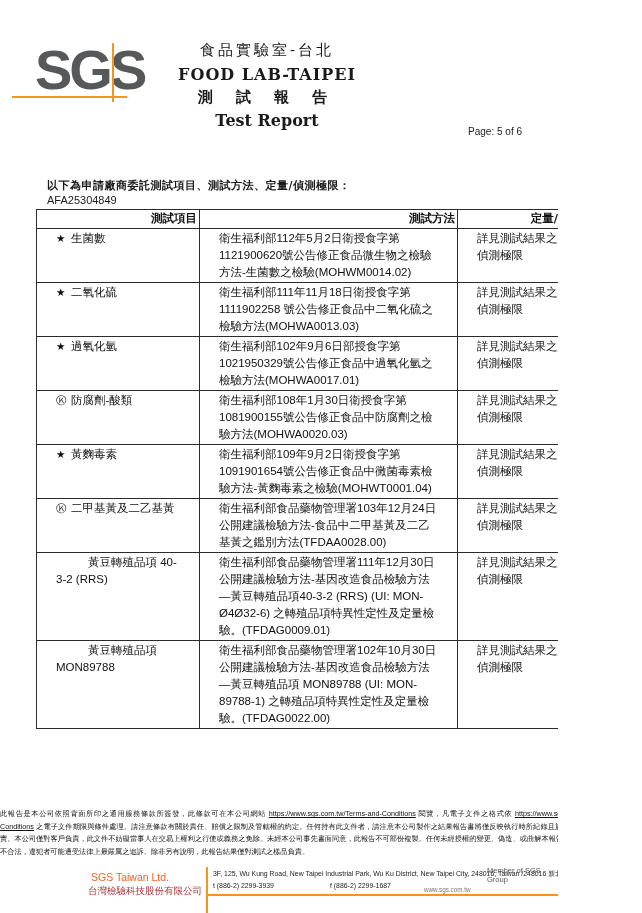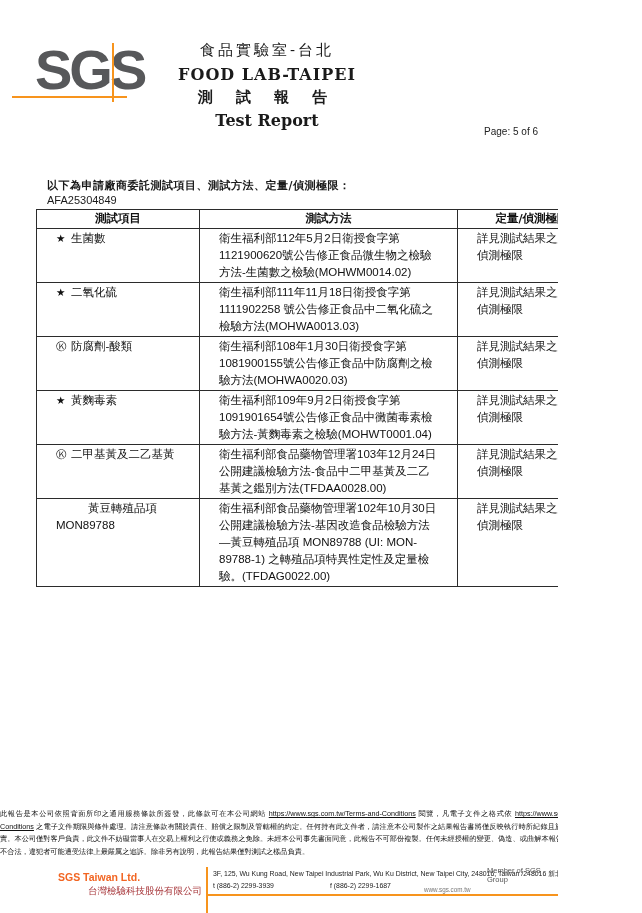--- a/index.html
+++ b/index.html
@@ -13,50 +13,50 @@
   .logo-vline{position:absolute;left:112px;top:43px;width:2px;height:59px;background:#F7941D;}
   .logo-hline{position:absolute;left:12px;top:96px;width:115px;height:2px;background:#F7941D;}
 
   .titles{position:absolute;left:0;top:41px;width:534px;text-align:center;
           font-family:"DejaVu Serif","Liberation Serif",serif;}
   .title-zh{font-size:15px;letter-spacing:3px;margin-bottom:5px;}
   .title-en{font-size:16px;font-weight:bold;letter-spacing:1px;margin-bottom:4px;}
   .report-zh{font-size:15px;font-weight:bold;letter-spacing:9px;margin-bottom:4px;}
   .report-en{font-size:16px;font-weight:bold;}
 
-  .page-num{position:absolute;right:20px;top:126px;font-size:10px;color:#222;}
+  .page-num{position:absolute;right:36px;top:126px;font-size:10px;color:#222;}
 
   
   .intro-line{position:absolute;left:47px;top:178px;font-size:11px;font-weight:bold;
               font-family:"DejaVu Serif","Liberation Serif",serif;letter-spacing:.5px;}
   .report-no{position:absolute;left:47px;top:194px;font-size:11px;}
 
   
   table.test-table{position:absolute;left:36px;top:209px;width:570px;
                    border-collapse:collapse;table-layout:fixed;}
   .test-table col.c1{width:163px;} .test-table col.c2{width:258px;} .test-table col.c3{width:149px;}
   .test-table th,.test-table td{border:1px solid #2b2b2b;vertical-align:top;
                    padding:1px 19px;font-size:11.5px;line-height:17px;color:#111;}
-  .test-table th{font-weight:bold;text-align:center;height:18px;padding:0 2px;
+  .test-table th{font-weight:bold;text-align:right;height:18px;padding:0 2px;
                  font-family:"DejaVu Serif","Liberation Serif",serif;}
   .item-cell{padding-left:4px;}
   .marker{display:inline-block;width:15px;font-size:10.5px;}
   .indent .item-label{padding-left:17px;}
   .limit-cell{font-size:10.5px;text-align:left;padding:2px 2px 0 2px;line-height:15px;}
   tr.h18{height:18px;} tr.h45{height:45px;} tr.h50{height:50px;} tr.h51{height:51px;}
   tr.h54{height:54px;} tr.h62{height:62px;} tr.h66{height:66px;} tr.h76{height:76px;}
 
   
   .legal{position:absolute;left:0;top:808px;width:628px;font-size:7.2px;
          line-height:12.6px;text-align:justify;color:#111;}
   .legal .url{text-decoration:underline;}
 
   
-  .f-company-en{position:absolute;left:58px;top:871px;width:144px;text-align:left;
-                font-size:10.5px;font-weight:bold;color:#F26522;}
+  .f-company-en{position:absolute;left:58px;top:871px;width:144px;text-align:center;
+                font-size:10.5px;font-weight:normal;color:#F26522;}
   .f-company-zh{position:absolute;left:58px;top:885px;width:144px;text-align:right;
                 font-size:9.5px;color:#A63438;font-family:"DejaVu Serif","Liberation Serif",serif;}
   .f-vline{position:absolute;left:206px;top:867px;width:2px;height:46px;background:#F7941D;}
   .f-address{position:absolute;left:213px;top:869px;font-size:6.9px;white-space:nowrap;color:#222;}
   .f-tel{position:absolute;left:213px;top:882px;font-size:6.9px;color:#222;}
   .f-fax{position:absolute;left:330px;top:882px;font-size:6.9px;color:#222;}
   .f-web{position:absolute;left:424px;top:886px;font-size:6.3px;color:#777;}
   .f-hline{position:absolute;left:206px;top:894px;width:436px;height:2px;background:#F7941D;}
   .f-member{position:absolute;left:487px;top:866px;font-size:7.5px;color:#555;}
 </style>
@@ -99,40 +99,50 @@
       <td class="method-cell">衛生福利部112年5月2日衛授食字第 1121900620號公告修正食品微生物之檢驗方法-生菌數之檢驗(MOHWM0014.02)</td>
       <td class="limit-cell">詳見測試結果之定量/偵測極限</td>
     </tr>
 
     <tr class="h54">
       <td class="item-cell"><span class="marker">★</span><span class="item-label">二氧化硫</span></td>
       <td class="method-cell">衛生福利部111年11月18日衛授食字第1111902258 號公告修正食品中二氧化硫之檢驗方法(MOHWA0013.03)</td>
       <td class="limit-cell">詳見測試結果之定量/偵測極限</td>
     </tr>
 
+    <tr class="h50">
+      <td class="item-cell"><span class="marker">★</span><span class="item-label">過氧化氫</span></td>
+      <td class="method-cell">衛生福利部102年9月6日部授食字第1021950329號公告修正食品中過氧化氫之檢驗方法(MOHWA0017.01)</td>
+      <td class="limit-cell">詳見測試結果之定量/偵測極限</td>
+    </tr>
 
     <tr class="h50">
       <td class="item-cell"><span class="marker">Ⓚ</span><span class="item-label">防腐劑-酸類</span></td>
       <td class="method-cell">衛生福利部108年1月30日衛授食字第1081900155號公告修正食品中防腐劑之檢驗方法(MOHWA0020.03)</td>
       <td class="limit-cell">詳見測試結果之定量/偵測極限</td>
     </tr>
 
     <tr class="h50">
       <td class="item-cell"><span class="marker">★</span><span class="item-label">黃麴毒素</span></td>
       <td class="method-cell">衛生福利部109年9月2日衛授食字第1091901654號公告修正食品中黴菌毒素檢驗方法-黃麴毒素之檢驗(MOHWT0001.04)</td>
       <td class="limit-cell">詳見測試結果之定量/偵測極限</td>
     </tr>
 
     <tr class="h51">
       <td class="item-cell"><span class="marker">Ⓚ</span><span class="item-label">二甲基黃及二乙基黃</span></td>
       <td class="method-cell">衛生福利部食品藥物管理署103年12月24日公開建議檢驗方法-食品中二甲基黃及二乙基黃之鑑別方法(TFDAA0028.00)</td>
       <td class="limit-cell">詳見測試結果之定量/偵測極限</td>
     </tr>
 
 
+    <tr class="h66">
+      <td class="item-cell indent"><span class="marker"></span><span class="item-label">黃豆轉殖品項 40-3-2 (RRS)</span></td>
+      <td class="method-cell">衛生福利部食品藥物管理署111年12月30日公開建議檢驗方法-基因改造食品檢驗方法—黃豆轉殖品項40-3-2 (RRS) (UI: MON-Ø4Ø32-6) 之轉殖品項特異性定性及定量檢驗。(TFDAG0009.01)</td>
+      <td class="limit-cell">詳見測試結果之定量/偵測極限</td>
+    </tr>
 
     <tr class="h62">
       <td class="item-cell indent"><span class="marker"></span><span class="item-label">黃豆轉殖品項 MON89788</span></td>
       <td class="method-cell">衛生福利部食品藥物管理署102年10月30日公開建議檢驗方法-基因改造食品檢驗方法—黃豆轉殖品項 MON89788 (UI: MON-89788-1) 之轉殖品項特異性定性及定量檢驗。(TFDAG0022.00)</td>
       <td class="limit-cell">詳見測試結果之定量/偵測極限</td>
     </tr>
 
   </tbody>
     </table>
 

